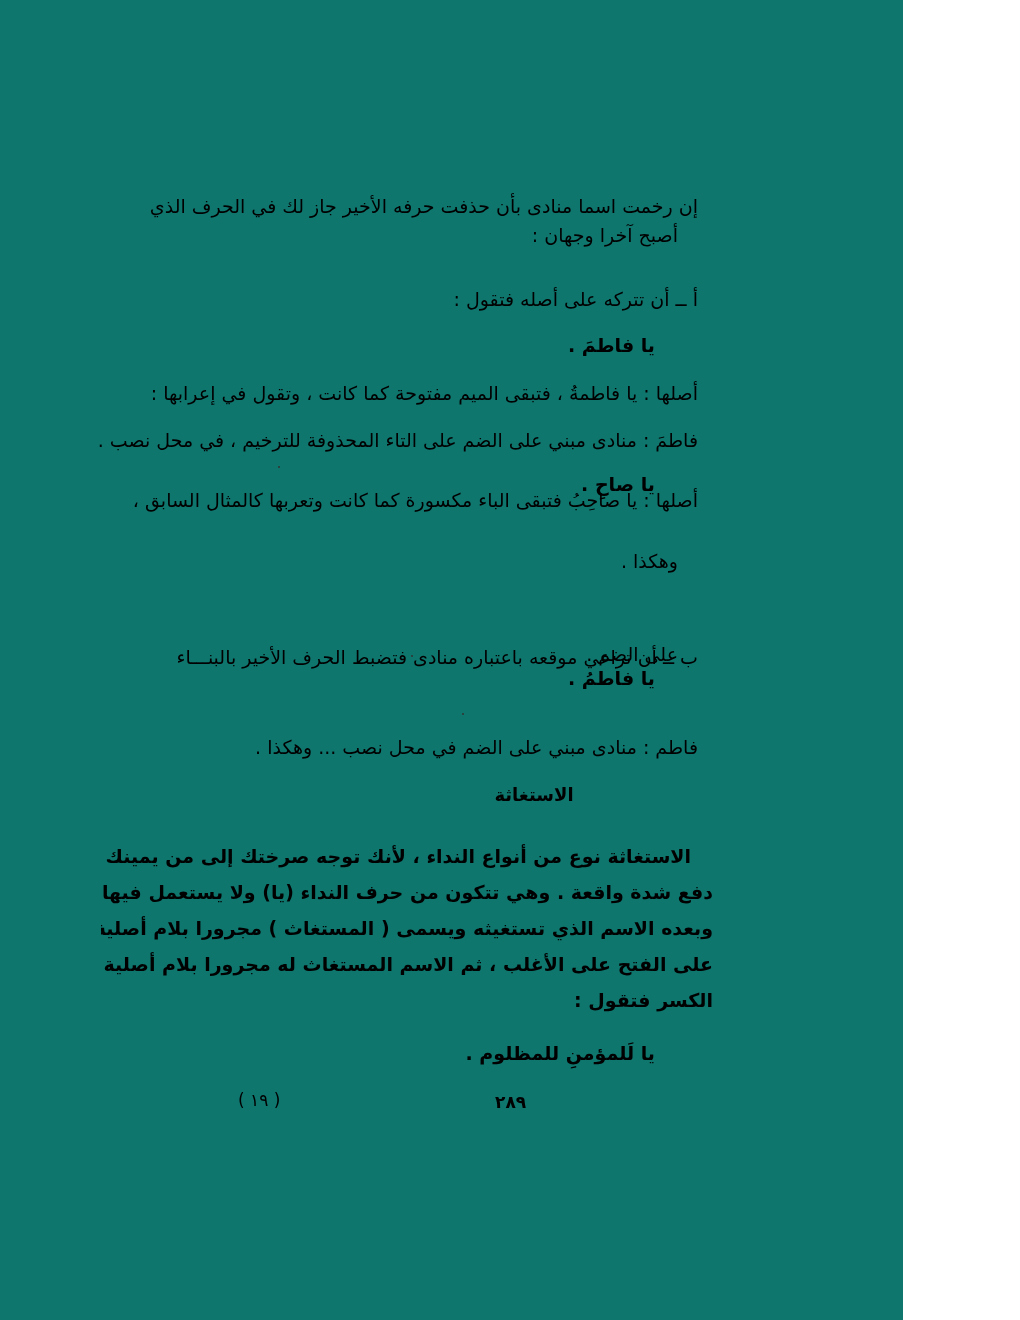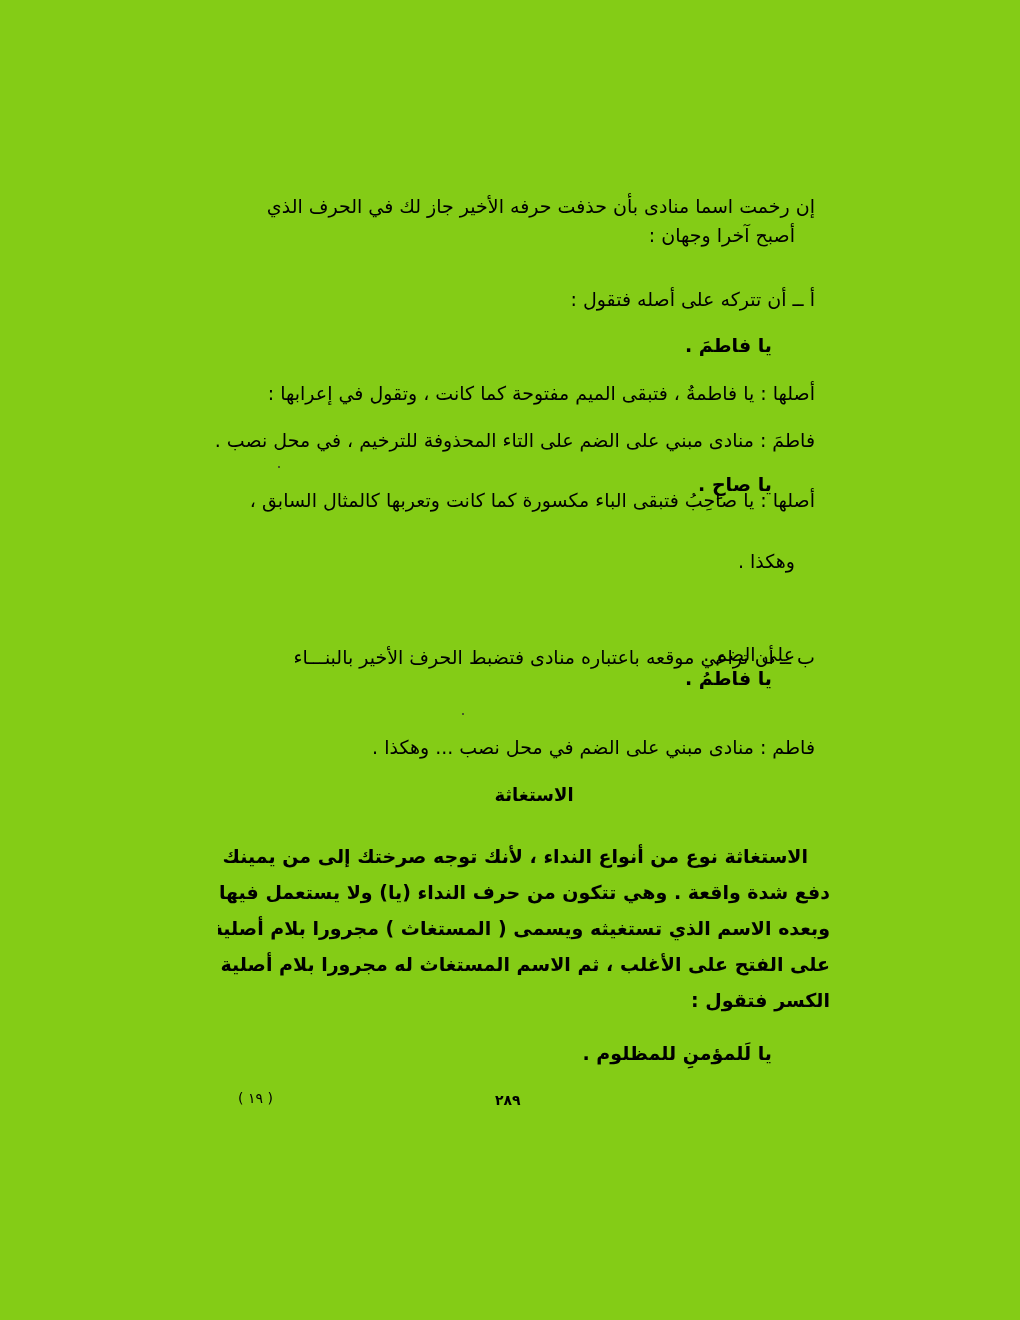--- a/index.html
+++ b/index.html
@@ -11,23 +11,23 @@
       width: 1020px;
       height: 1320px;
       position: relative;
       overflow: hidden;
       font-family: "DejaVu Sans", sans-serif;
       color: #000000;
     }
     .page {
       position: absolute;
       left: 0; top: 0;
-      width: 1020px;
+      width: 903px;
       height: 1320px;
-      background: #84cc16;
+      background: #0f766e;
     }
     .line {
       position: absolute;
       direction: rtl;
       text-align: right;
       white-space: nowrap;
       font-size: 19px;
       line-height: 26px;
       right: 205px;
     }
@@ -55,21 +55,21 @@
       text-align: justify;
       text-align-last: justify;
       white-space: nowrap;
       overflow: hidden;
     }
     .justify .pline.last {
       text-align-last: right;
     }
     .footer-num {
       position: absolute;
-      font-size: 14px;
+      font-size: 17px;
       font-weight: bold;
       direction: rtl;
       white-space: nowrap;
     }
     .speck {
       position: absolute;
       width: 2px; height: 2px;
       background: #333;
       border-radius: 1px;
     }

